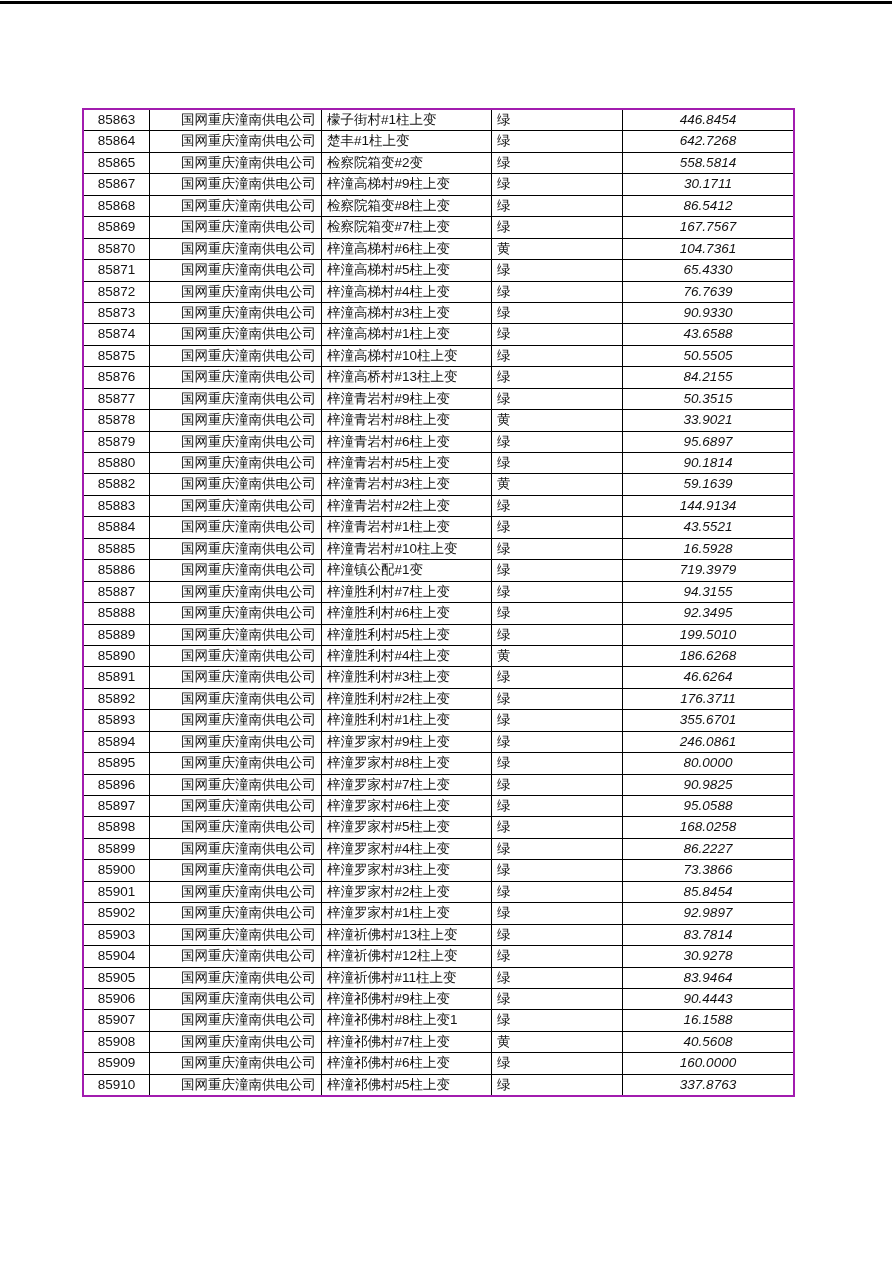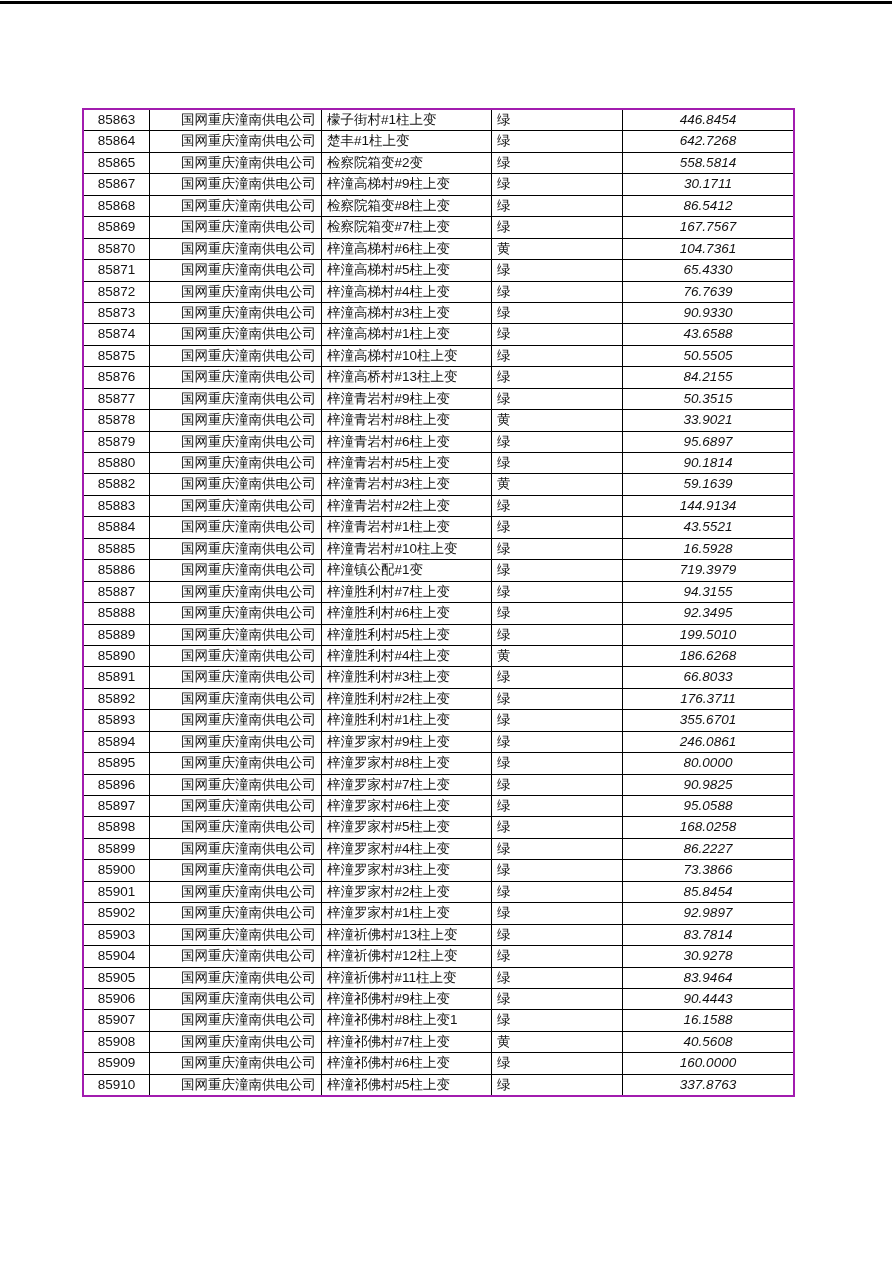--- a/index.html
+++ b/index.html
@@ -242,21 +242,21 @@
         <td class="col-company">国网重庆潼南供电公司</td>
         <td class="col-device">梓潼胜利村#4柱上变</td>
         <td class="col-status">黄</td>
         <td class="col-value">186.6268</td>
       </tr>
       <tr>
         <td class="col-id">85891</td>
         <td class="col-company">国网重庆潼南供电公司</td>
         <td class="col-device">梓潼胜利村#3柱上变</td>
         <td class="col-status">绿</td>
-        <td class="col-value">66.8033</td>
+        <td class="col-value">46.6264</td>
       </tr>
       <tr>
         <td class="col-id">85892</td>
         <td class="col-company">国网重庆潼南供电公司</td>
         <td class="col-device">梓潼胜利村#2柱上变</td>
         <td class="col-status">绿</td>
         <td class="col-value">176.3711</td>
       </tr>
       <tr>
         <td class="col-id">85893</td>

